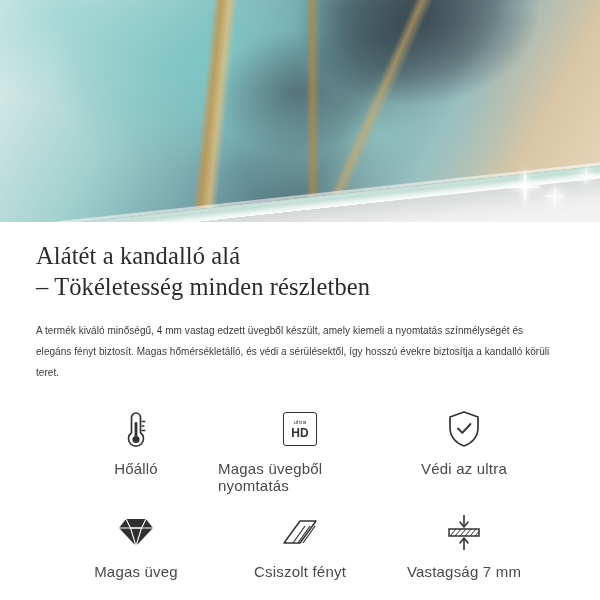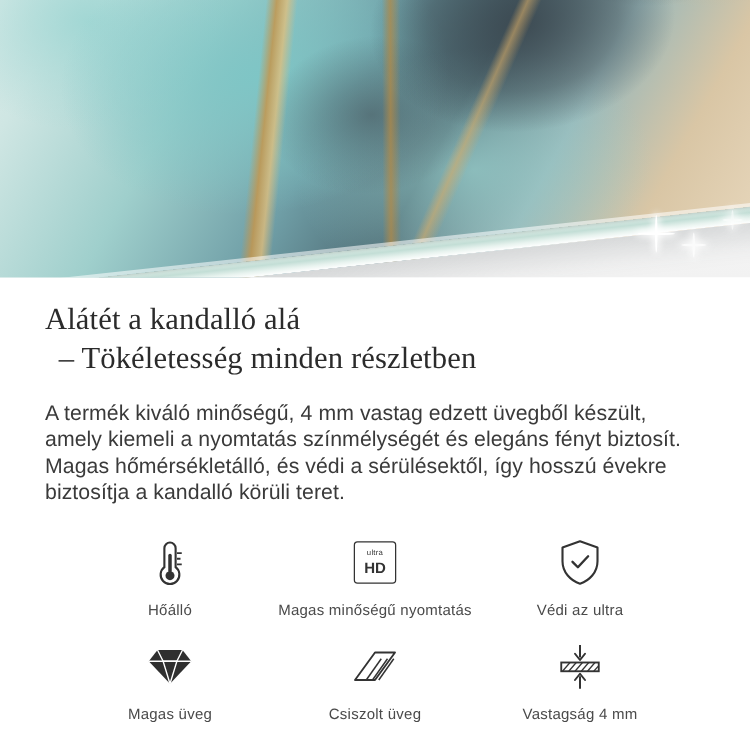--- a/index.html
+++ b/index.html
@@ -115,25 +115,25 @@
   }
   .headline {
     margin: 18px 0 0 0;
     font-family: "Liberation Serif", serif;
     font-size: 24.5px;
     line-height: 31px;
     color: #2b2b2b;
     font-weight: 400;
     letter-spacing: 0.1px;
   }
-  .headline .line2 { display: block; margin-left: 11px; }
+  .headline .line2 { display: block; }
 
   .body-copy {
     margin: 18px 0 0 0;
-    font-size: 17px;
+    font-size: 10px;
     line-height: 21px;
     color: #3a3a3a;
     letter-spacing: 0.05px;
     max-width: 524px;
   }
 
   
   .features {
     margin-top: 24px;
     display: grid;
@@ -149,21 +149,21 @@
     justify-content: flex-start;
   }
   .feature-icon {
     height: 44px;
     display: flex;
     align-items: center;
     justify-content: center;
   }
   .feature-label {
     margin-top: 9px;
-    font-size: 12px;
+    font-size: 15px;
     color: #4a4a4a;
     text-align: left;
     letter-spacing: 0.2px;
   }
   .ultrahd-box {
     width: 32px;
     height: 32px;
     border: 1.6px solid #333;
     border-radius: 3px;
     display: flex;
@@ -227,21 +227,21 @@
         <div class="feature-label">Hőálló</div>
       </div>
 
       <div class="feature">
         <div class="feature-icon">
           <div class="ultrahd-box">
             <span class="u1">ultra</span>
             <span class="u2">HD</span>
           </div>
         </div>
-        <div class="feature-label">Magas minőségű nyomtatás</div>
+        <div class="feature-label">Magas üvegből nyomtatás</div>
       </div>
 
       <div class="feature">
         <div class="feature-icon">
           <svg width="34" height="40" viewBox="0 0 34 40">
             <path d="M17 3 L31 8 v11 c0 9 -6.5 15.5 -14 18 C9.5 34.5 3 28 3 19 V8 z" fill="none" stroke="#333" stroke-width="1.7" stroke-linejoin="round"></path>
             <path d="M11 19.5 l4.3 4.3 L23.5 15" fill="none" stroke="#333" stroke-width="1.9" stroke-linecap="round" stroke-linejoin="round"></path>
           </svg>
         </div>
         <div class="feature-label">Védi az ultra</div>
@@ -262,37 +262,37 @@
 
       <div class="feature">
         <div class="feature-icon">
           <svg width="38" height="30" viewBox="0 0 38 30">
             <path d="M3 26 L19 4 H35 L19 26 Z" fill="none" stroke="#333" stroke-width="1.5" stroke-linejoin="round"></path>
             <line x1="12" y1="26" x2="24" y2="9" stroke="#333" stroke-width="1.2"></line>
             <line x1="17" y1="26" x2="29" y2="9" stroke="#333" stroke-width="1.2"></line>
             <line x1="22" y1="26" x2="34" y2="9" stroke="#333" stroke-width="1.2"></line>
           </svg>
         </div>
-        <div class="feature-label">Csiszolt üveg</div>
+        <div class="feature-label">Csiszolt fényt</div>
       </div>
 
       <div class="feature">
         <div class="feature-icon">
           <svg width="40" height="40" viewBox="0 0 40 40">
             <line x1="20" y1="3" x2="20" y2="13" stroke="#333" stroke-width="1.6"></line>
             <path d="M16 10 L20 15 L24 10" fill="none" stroke="#333" stroke-width="1.6" stroke-linecap="round" stroke-linejoin="round"></path>
             <rect x="5" y="17" width="30" height="7" fill="none" stroke="#333" stroke-width="1.5"></rect>
             <line x1="6" y1="24" x2="12" y2="17" stroke="#333" stroke-width="1"></line>
             <line x1="11" y1="24" x2="17" y2="17" stroke="#333" stroke-width="1"></line>
             <line x1="16" y1="24" x2="22" y2="17" stroke="#333" stroke-width="1"></line>
             <line x1="21" y1="24" x2="27" y2="17" stroke="#333" stroke-width="1"></line>
             <line x1="26" y1="24" x2="32" y2="17" stroke="#333" stroke-width="1"></line>
             <line x1="31" y1="24" x2="35" y2="19.5" stroke="#333" stroke-width="1"></line>
             <line x1="20" y1="38" x2="20" y2="28" stroke="#333" stroke-width="1.6"></line>
             <path d="M16 31 L20 26 L24 31" fill="none" stroke="#333" stroke-width="1.6" stroke-linecap="round" stroke-linejoin="round"></path>
           </svg>
         </div>
-        <div class="feature-label">Vastagság 4 mm</div>
+        <div class="feature-label">Vastagság 7 mm</div>
       </div>
 
     </div>
   </div>
 </div>
 
 </body></html>

